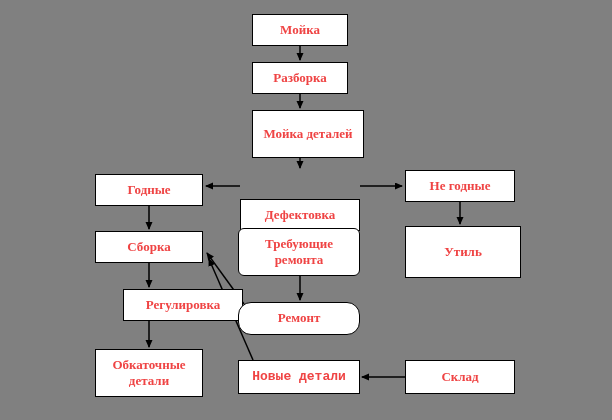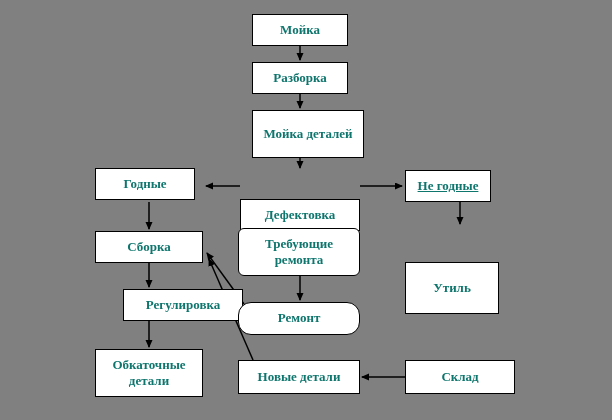--- a/index.html
+++ b/index.html
@@ -31,21 +31,21 @@
     background: #ffffff;
     border: 1px solid #000000;
     box-sizing: border-box;
     display: flex;
     align-items: center;
     justify-content: center;
     text-align: center;
     font-weight: bold;
     font-size: 13px;
     line-height: 1.25;
-    color: #0f766e;
+    color: #ef4444;
     padding: 1px 4px;
   }
 </style>
 </head>
 <body>
 
 <div class="canvas">
 
   <svg class="arrow-layer" width="612" height="420" viewBox="0 0 612 420" xmlns="http://www.w3.org/2000/svg">
     <defs>
@@ -86,53 +86,53 @@
   </div>
 
   <div class="node" style="left:252px; top:110px; width:112px;  height:48px;">
     <span>Мойка деталей</span>
   </div>
 
   <div class="node" style="left:240px; top:170px; width:120px; height:32px;margin-top:29px;">
     <span>Дефектовка</span>
   </div>
 
-  <div class="node" style="left:95px;  top:168px; width:100px; height:32px;">
+  <div class="node" style="left:95px;  top:174px; width:108px; height:32px;">
     <span>Годные</span>
   </div>
 
-  <div class="node" style="left:405px; top:170px; width:86px; height:32px;text-decoration:underline;">
+  <div class="node" style="left:405px; top:170px; width:110px; height:32px;">
     <span>Не годные</span>
   </div>
 
   <div class="node" style="left:95px;  top:231px; width:108px; height:32px;">
     <span>Сборка</span>
   </div>
 
   <div class="node" style="left:238px; top:228px; width:122px; height:48px;border-radius:6px;">
     <span>Требующие ремонта</span>
   </div>
 
-  <div class="node" style="left:405px; top:226px; width:94px; height:52px;margin-top:36px;">
+  <div class="node" style="left:405px; top:226px; width:116px; height:52px;">
     <span>Утиль</span>
   </div>
 
   <div class="node" style="left:95px;  top:289px; width:120px; height:32px;margin-left:28px;">
     <span>Регулировка</span>
   </div>
 
   <div class="node" style="left:238px; top:302px; width:122px; height:33px;border-radius:13px;">
     <span>Ремонт</span>
   </div>
 
   <div class="node" style="left:95px;  top:349px; width:108px; height:48px;">
     <span>Обкаточные детали</span>
   </div>
 
-  <div class="node" style="left:238px; top:360px; width:122px; height:34px;">
+  <div class="node" style="left:238px; top:360px; width:122px; height:34px;font-family:Liberation Mono, monospace;">
     <span>Новые детали</span>
   </div>
 
   <div class="node" style="left:405px; top:360px; width:110px; height:34px;">
     <span>Склад</span>
   </div>
 
 </div>
 
 </body></html>

